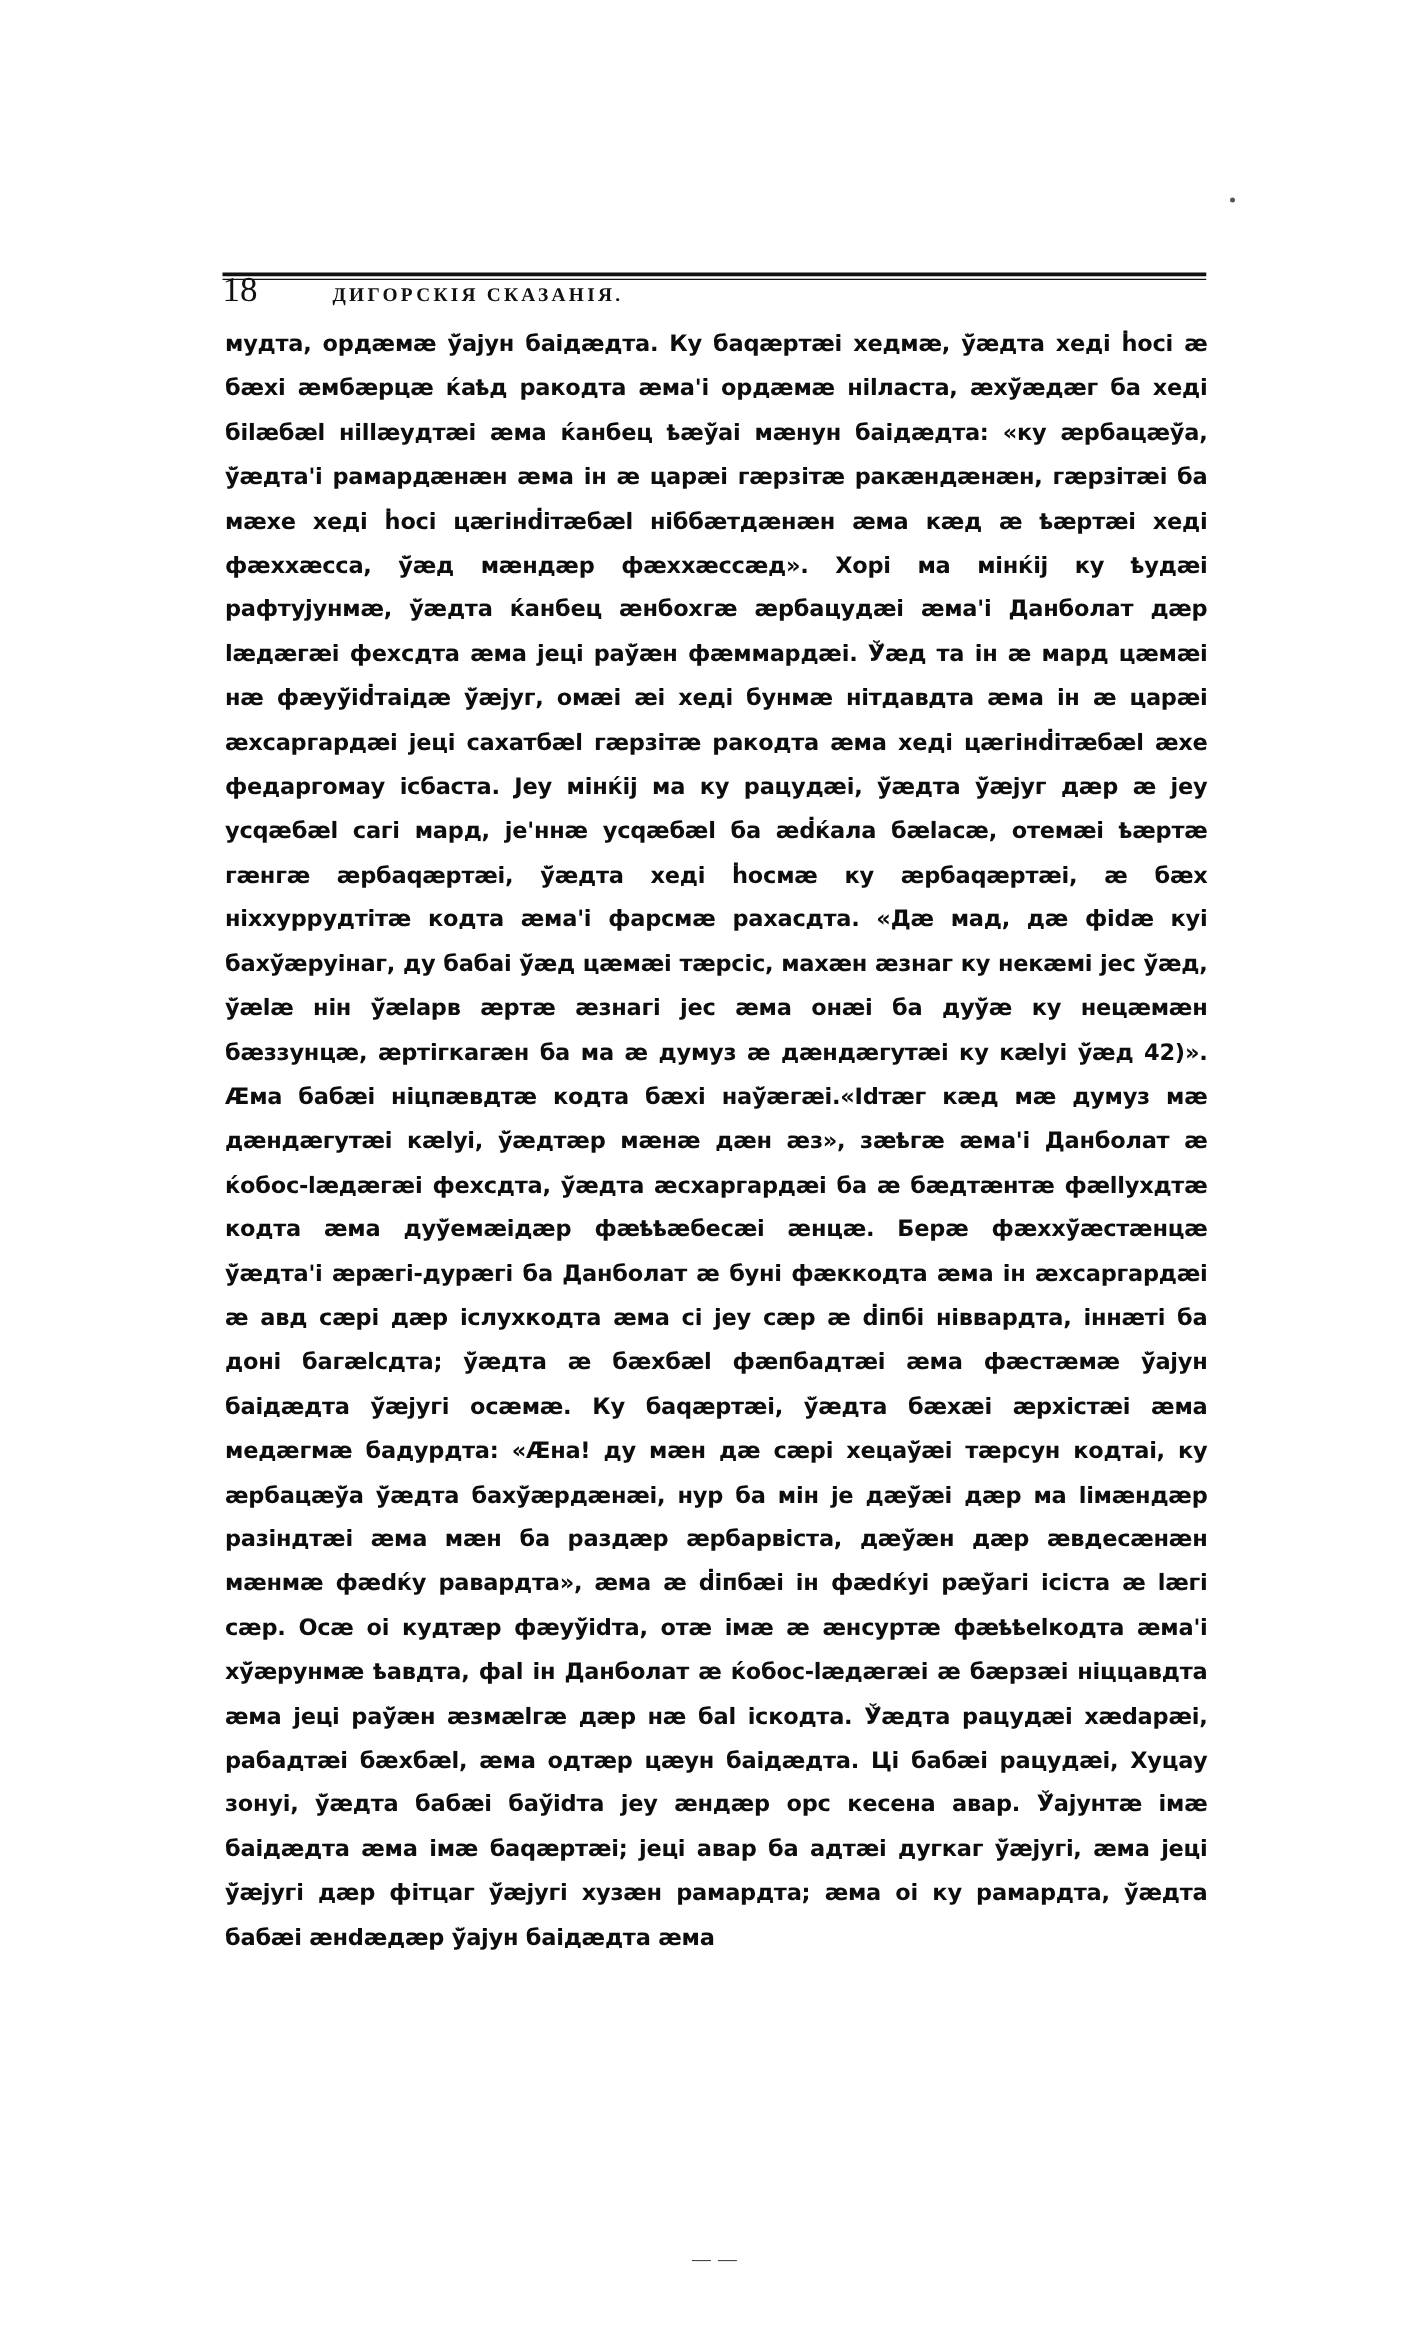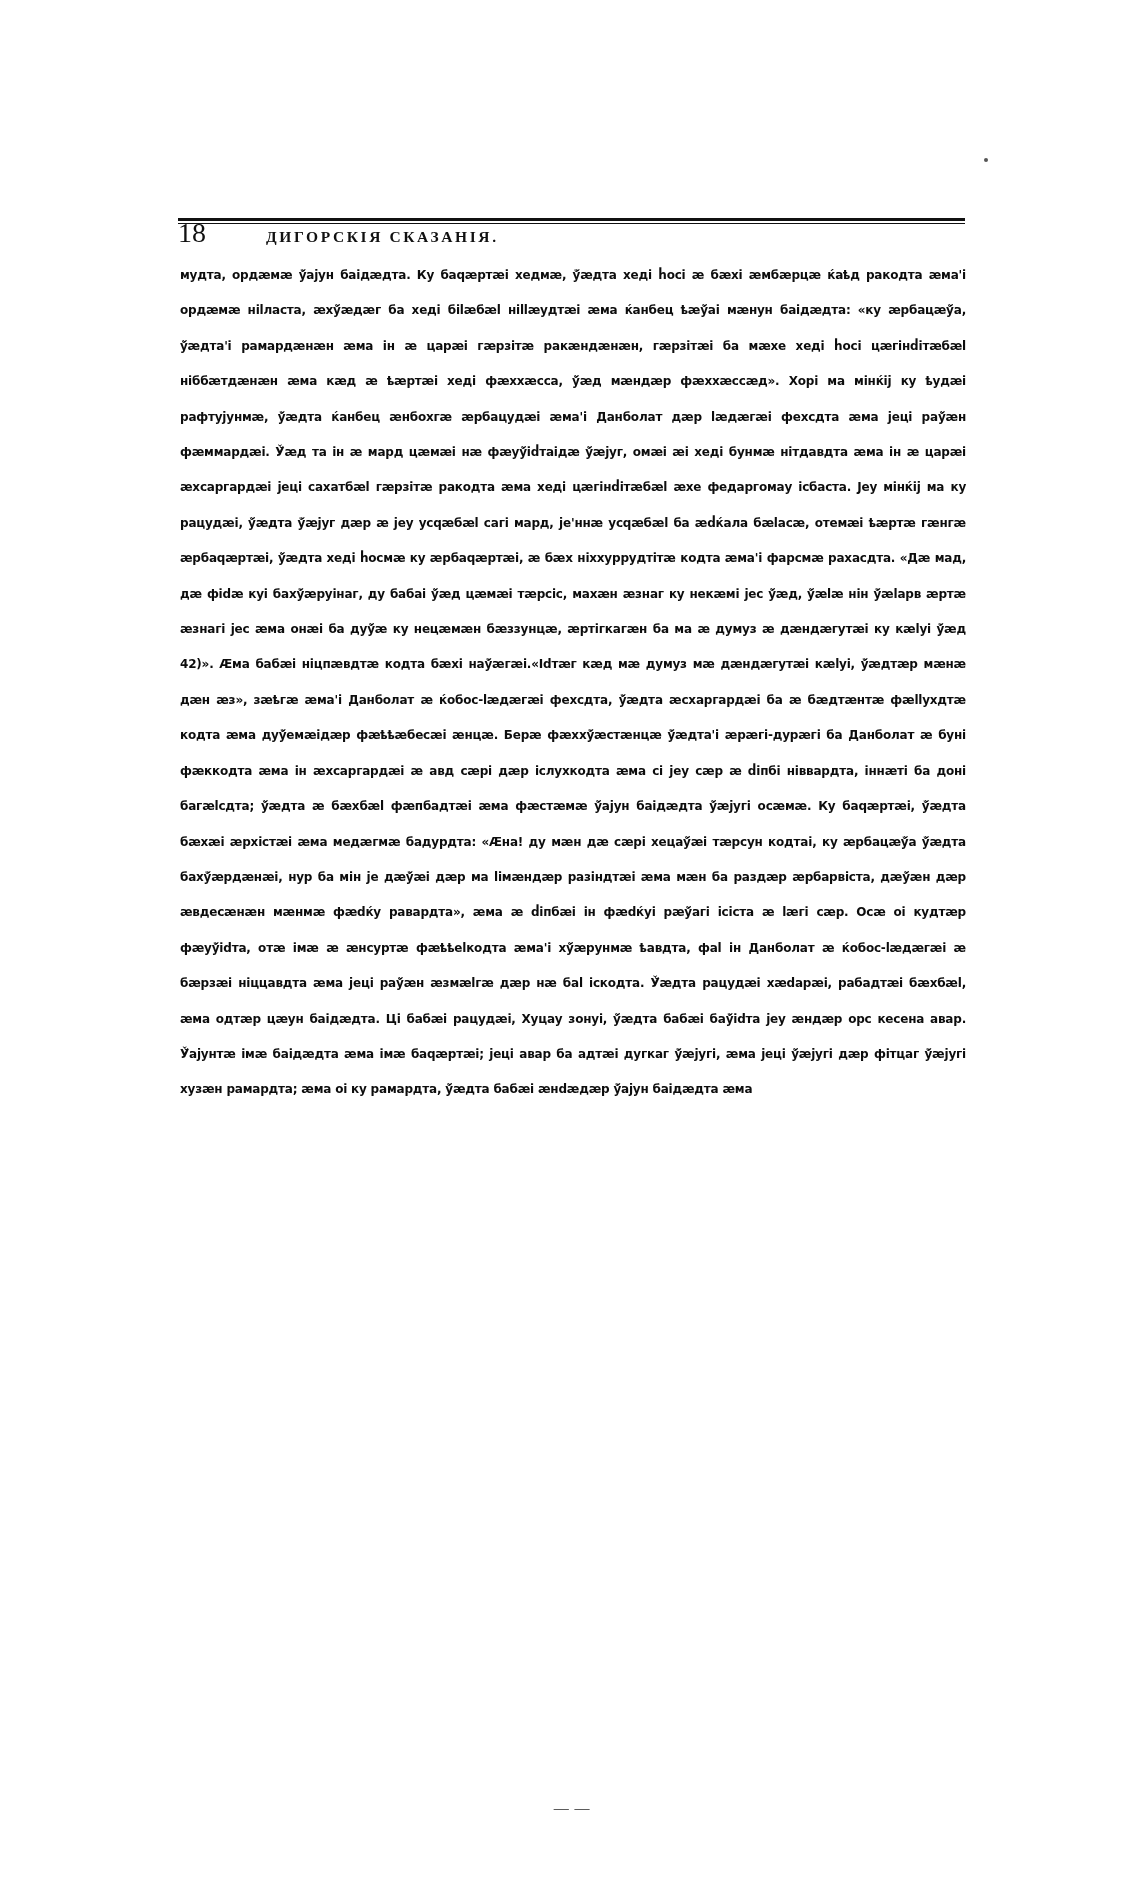--- a/index.html
+++ b/index.html
@@ -56,21 +56,21 @@
   }
   .rule.thin {
     top: 223px;
     height: 1px;
   }
   .body-text {
     position: absolute;
     left: 180px;
     top: 258px;
     width: 786px;
-    font-size: 12px;
+    font-size: 18px;
     line-height: 35.4px;
     text-align: justify;
     text-justify: inter-word;
     font-weight: bold;
     font-family: "DejaVu Sans", sans-serif;
     letter-spacing: -0.2px;
     color: #0d0d0d;
     hyphens: manual;
   }
   .body-text p {

